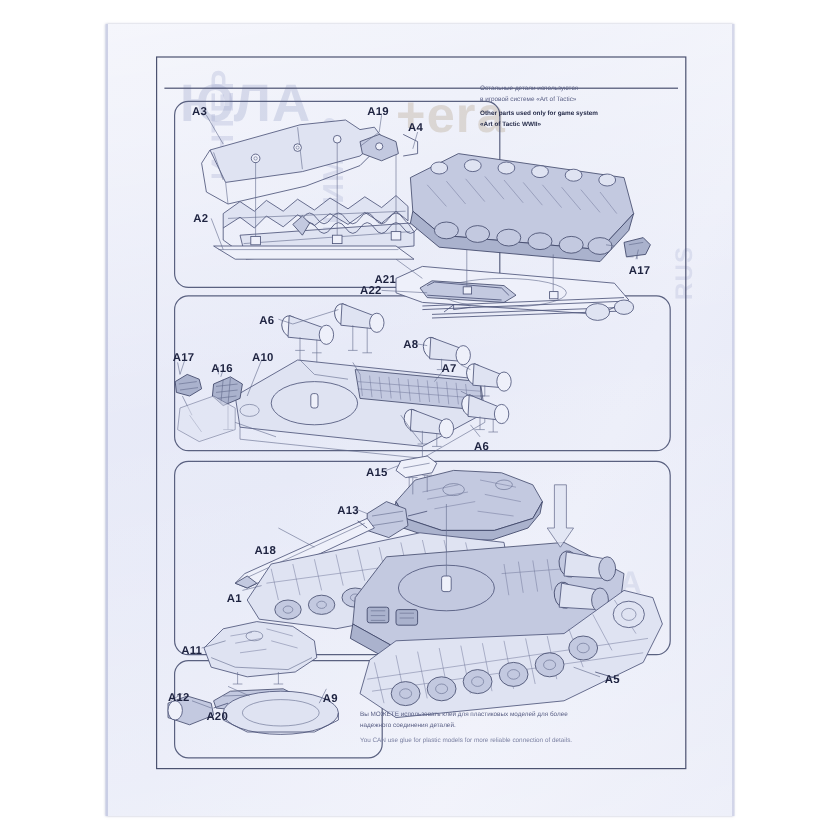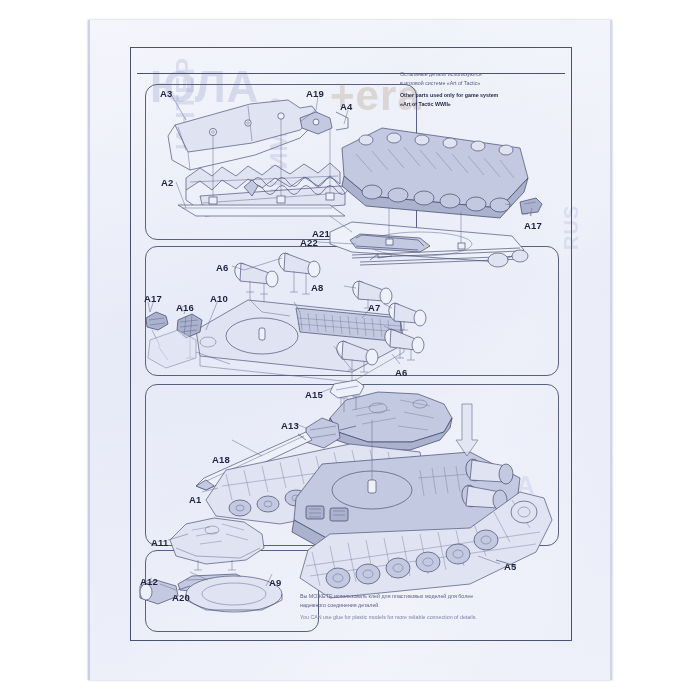--- a/index.html
+++ b/index.html
@@ -524,21 +524,21 @@
 
   <div>
     <div class="lbl" style="left:160px;top:88px">A3</div>
     <div class="lbl" style="left:306px;top:88px">A19</div>
     <div class="lbl" style="left:340px;top:101px">A4</div>
     <div class="lbl" style="left:161px;top:177px">A2</div>
     <div class="lbl" style="left:312px;top:228px">A21</div>
     <div class="lbl" style="left:300px;top:237px">A22</div>
     <div class="lbl" style="left:524px;top:220px">A17</div>
     <div class="lbl" style="left:216px;top:262px">A6</div>
-    <div class="lbl" style="left:311px;top:282px">A8</div>
+    <div class="lbl" style="left:336px;top:282px">A8</div>
     <div class="lbl" style="left:144px;top:293px">A17</div>
     <div class="lbl" style="left:176px;top:302px">A16</div>
     <div class="lbl" style="left:210px;top:293px">A10</div>
     <div class="lbl" style="left:368px;top:302px">A7</div>
     <div class="lbl" style="left:395px;top:367px">A6</div>
     <div class="lbl" style="left:305px;top:389px">A15</div>
     <div class="lbl" style="left:281px;top:420px">A13</div>
     <div class="lbl" style="left:212px;top:454px">A18</div>
     <div class="lbl" style="left:189px;top:494px">A1</div>
     <div class="lbl" style="left:151px;top:537px">A11</div>

